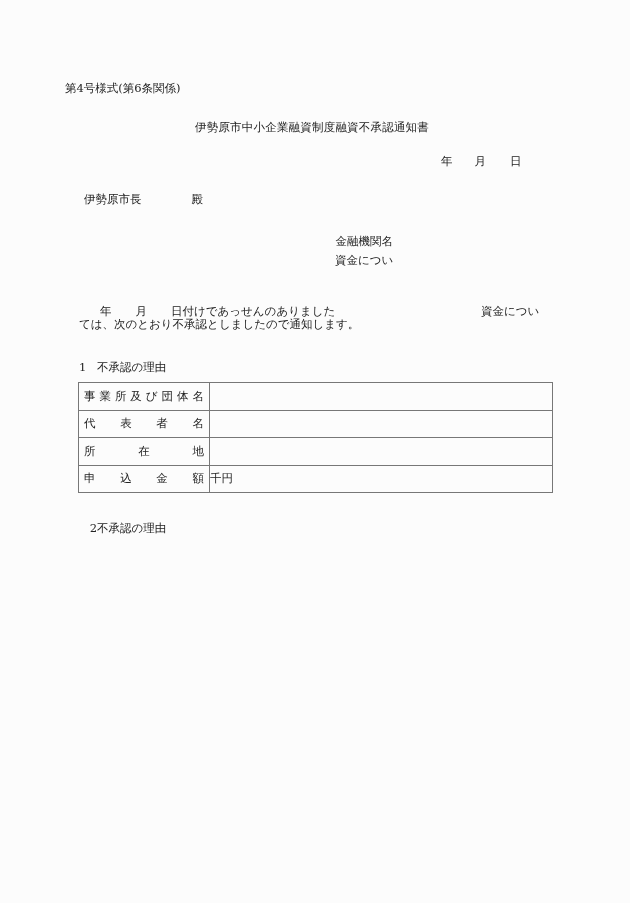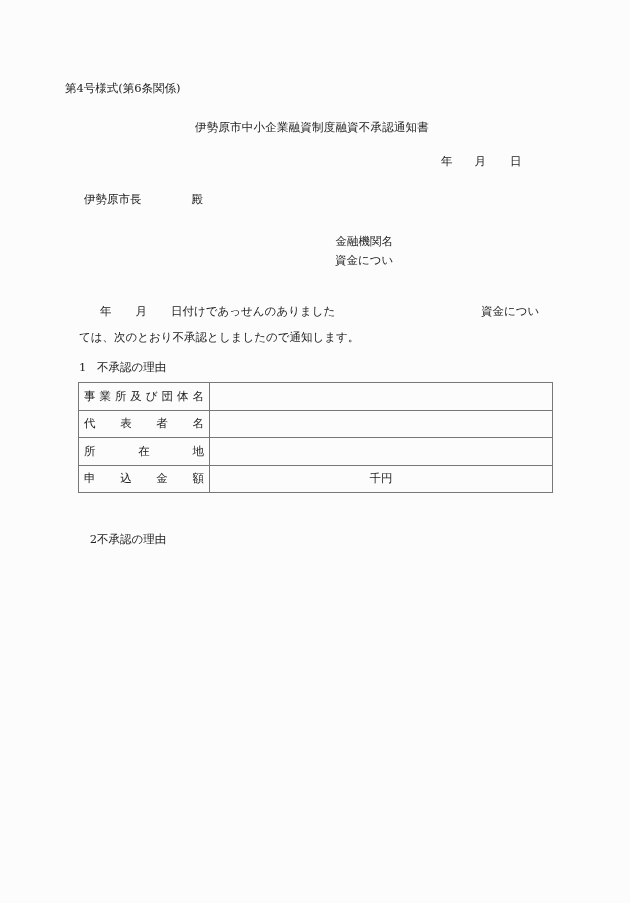--- a/index.html
+++ b/index.html
@@ -30,24 +30,24 @@
     .addressee .gap { display: inline-block; width: 50px; }
 
     .sender { left: 335px; top: 232px; line-height: 19px; white-space: normal; text-align: center; }
     .sender div { white-space: nowrap; }
 
     .body-line1 { left: 100px; top: 306px; }
     .body-line1 span { display: inline-block; }
     .body-line1 .g1 { width: 24px; }
     .body-line1 .g2 { width: 24px; }
     .body-line2 { left: 481px; top: 306px; }
-    .body-line3 { left: 79px; top: 332px; }
+    .body-line3 { left: 79px; top: 319px; }
 
     .section1 { left: 79px; top: 362px; }
-    .section2 { left: 79px; top: 534px; text-align: right; }
+    .section2 { left: 79px; top: 523px; text-align: right; }
     .section-num { display: inline-block; width: 18px; }
 
     .applicant-table {
       position: absolute;
       left: 78px;
       top: 382px;
       width: 475px;
       border-collapse: collapse;
       table-layout: fixed;
     }
@@ -62,21 +62,20 @@
       width: 120px;
       padding: 0 5px;
     }
     .label-spread {
       display: flex;
       justify-content: space-between;
       width: 100%;
     }
     .amount-unit {
       padding-left: 147px;
-      text-align: center;
     }
   </style>
 </head>
 <body>
 
 <div class="abs form-number">第4号様式(第6条関係)</div>
 
 <div class="abs doc-title">伊勢原市中小企業融資制度融資不承認通知書</div>
 
 <div class="abs date-line">

